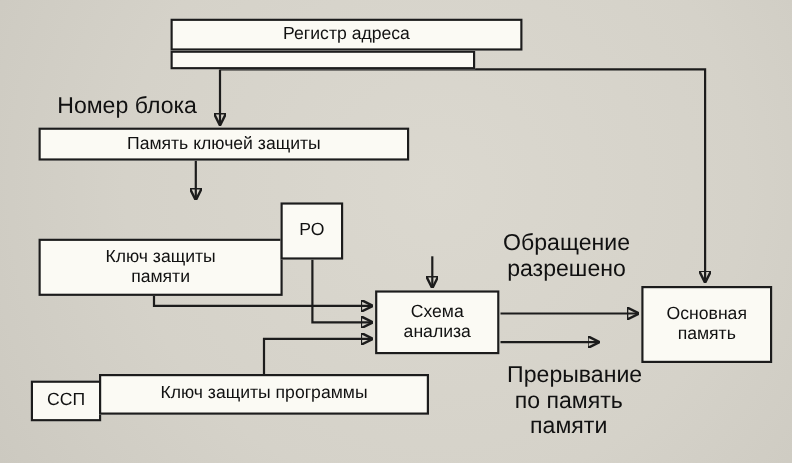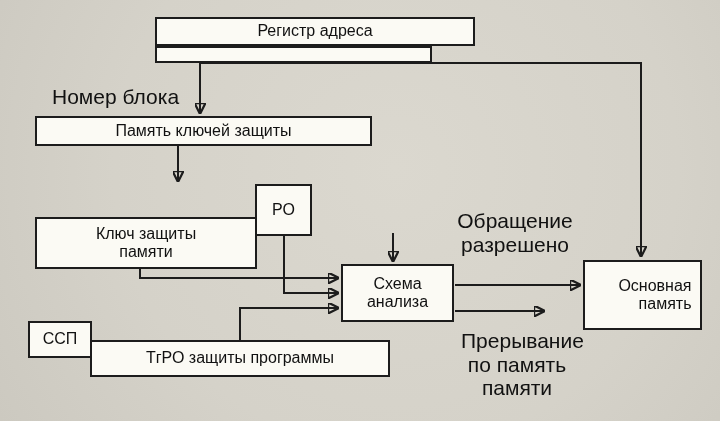--- a/index.html
+++ b/index.html
@@ -92,30 +92,30 @@
 
   <div class="box" style="left:255px; top:184px; width:57px; height:52px;">
     <span>РО</span>
   </div>
 
 
   <div class="box" style="left:341px; top:264px; width:113px; height:58px;">
     <span class="w80">Схема анализа</span>
   </div>
 
-  <div class="box" style="left:583px; top:260px; width:119px; height:70px;text-align:right;">
+  <div class="box" style="left:583px; top:260px; width:119px; height:70px;">
     <span class="w95">Основная память</span>
   </div>
 
-  <div class="box" style="left:28px; top:321px; width:64px; height:37px;text-align:center;">
+  <div class="box" style="left:28px; top:346px; width:64px; height:37px;text-align:center;">
     <span>ССП</span>
   </div>
 
   <div class="box" style="left:90px; top:340px; width:300px; height:37px;">
-    <span>ТгРО защиты программы</span>
+    <span>Ключ защиты программы</span>
   </div>
 
   <div class="lbl" style="left:52px; top:85px;">Номер блока</div>
 
   <div class="lbl" style="left:450px; top:209px; width:130px;">Обращение разрешено</div>
 
   <div class="lbl" style="left:461px; top:329px; width:112px;">Прерывание по память памяти</div>
 
 </div>
 

